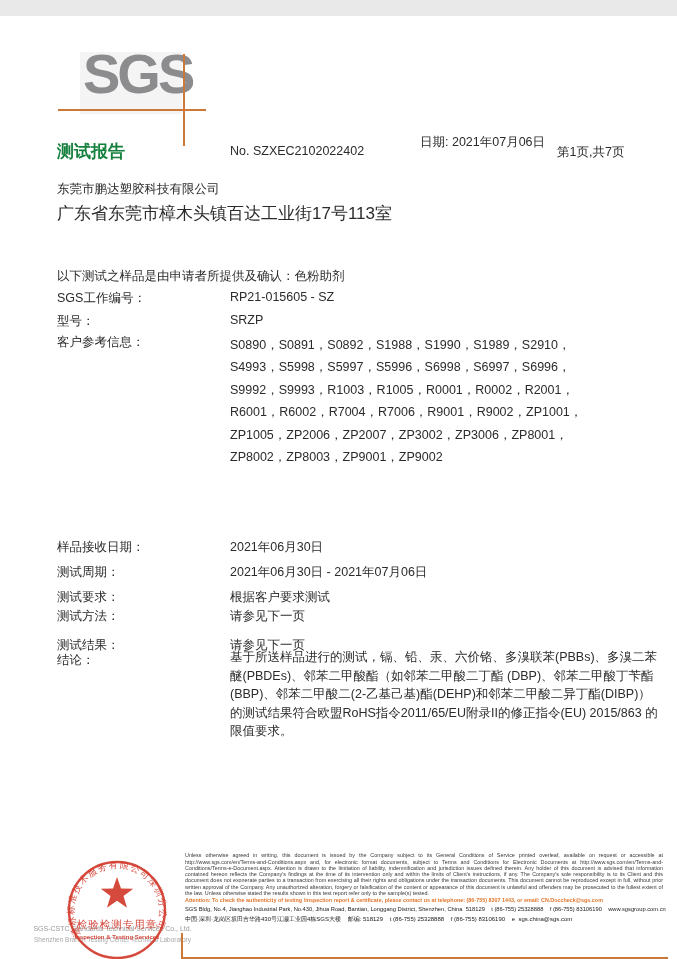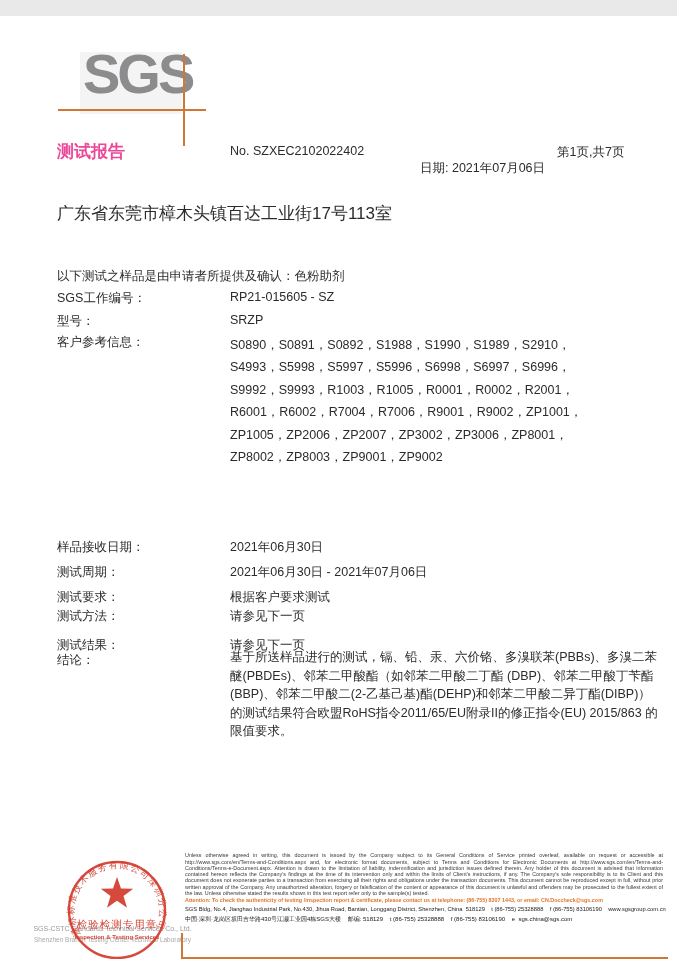--- a/index.html
+++ b/index.html
@@ -14,23 +14,23 @@
   
   .logo-bg{left:80px; top:36px; width:102px; height:62px; background:#f4f4f4;}
   .logo-text{
     left:83px; top:30px; font-size:56px; font-weight:bold;
     color:#8c8c8e; letter-spacing:-3px; line-height:1;
   }
   .logo-hline{left:58px; top:93px; width:148px; height:2px; background:#cd7836;}
   .logo-vline{left:183px; top:38px; width:2px; height:92px; background:#cd7836;}
 
   
-  .doc-title{left:57px; top:124px; font-size:17px; font-weight:bold; color:#ec4899;}
+  .doc-title{left:57px; top:124px; font-size:17px; font-weight:bold; color:#15803d;}
   .report-no{left:230px; top:128px; font-size:12.5px;text-align:right;}
-  .report-date{left:420px; top:144px; font-size:12.5px;}
+  .report-date{left:420px; top:118px; font-size:12.5px;}
   .page-info{left:557px; top:128px; font-size:12.5px;}
 
   .applicant-name{left:57px; top:165px; font-size:12.5px;}
   .applicant-address{left:57px; top:186px; font-size:17px;}
 
   .sample-statement{left:57px; top:252px; font-size:12.5px;}
 
   
   .row{left:0; width:677px; font-size:12.5px;}
   .row .lbl{position:absolute; left:57px; top:0; white-space:nowrap;}
@@ -75,20 +75,21 @@
   <div class="abs logo-bg"></div>
   <div class="abs logo-text">SGS</div>
   <div class="abs logo-hline"></div>
   <div class="abs logo-vline"></div>
 
   <div class="abs doc-title">测试报告</div>
   <div class="abs report-no">No. SZXEC2102022402</div>
   <div class="abs report-date">日期: 2021年07月06日</div>
   <div class="abs page-info">第1页,共7页</div>
 
+  <div class="abs applicant-name">东莞市鹏达塑胶科技有限公司</div>
   <div class="abs applicant-address">广东省东莞市樟木头镇百达工业街17号113室</div>
 
   <div class="abs sample-statement">以下测试之样品是由申请者所提供及确认：色粉助剂</div>
 
   <div class="abs row" style="top:274px">
     <span class="lbl">SGS工作编号：</span>
     <span class="val">RP21-015605 - SZ</span>
   </div>
 
   <div class="abs row" style="top:297px">

